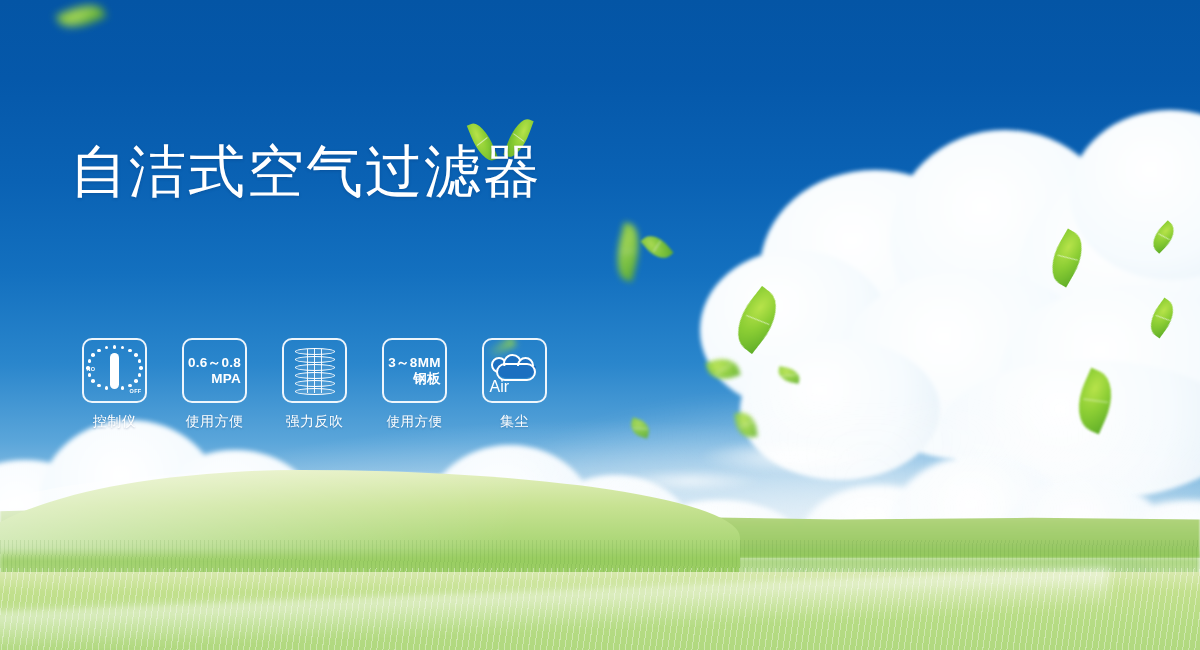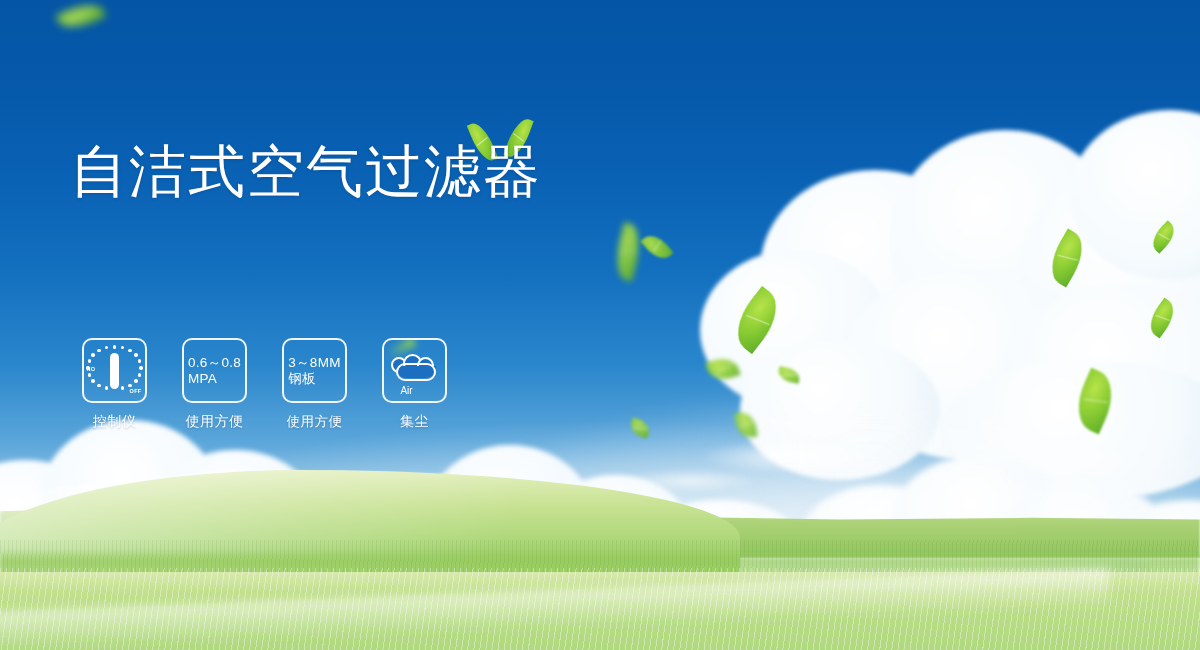--- a/index.html
+++ b/index.html
@@ -165,22 +165,22 @@
   
   .features{position:absolute;left:82px;top:338px;display:flex;gap:35px;}
   .feature{width:65px;display:flex;flex-direction:column;align-items:center;}
   .feat-box{
     width:65px;height:65px;border:2px solid rgba(255,255,255,.92);
     border-radius:10px;position:relative;
     display:flex;align-items:center;justify-content:center;
     box-sizing:border-box;
   }
   .feat-text{
-    color:#ffffff;text-align:left;font-size:13.5px;line-height:1.12;
-    letter-spacing:.3px;font-weight:400;
+    color:#ffffff;text-align:right;font-size:13.5px;line-height:1.12;
+    letter-spacing:.3px;font-weight:700;
   }
   .feat-label{
     margin-top:10px;color:#ffffff;font-size:14px;white-space:nowrap;
     letter-spacing:.5px;text-shadow:0 1px 2px rgba(0,40,90,.25);
   }
   .feat-label.wide{font-size:13.5px;}
 
   
   .gauge{position:relative;width:54px;height:54px;}
   .gauge-dot{position:absolute;width:3.6px;height:3.6px;border-radius:50%;background:#fff;}
@@ -212,21 +212,21 @@
     position:absolute;border:2.4px solid #fff;border-radius:50%;box-sizing:border-box;
     background:#1c6fc0;
   }
   .ac-b1{left:13px;top:5px;width:19px;height:19px;}
   .ac-b2{left:27px;top:8px;width:17px;height:17px;}
   .ac-sun{
     position:absolute;left:1px;top:8px;width:16px;height:16px;
     border:2.4px solid #fff;border-radius:50%;box-sizing:border-box;background:#1c6fc0;
   }
   .ac-cover{position:absolute;left:6px;top:17px;width:40px;height:12px;background:#1c6fc0;border-radius:0 0 11px 11px;}
-  .ac-label{position:absolute;left:0;right:16px;bottom:-3px;text-align:center;color:#fff;font-size:10px;}
+  .ac-label{position:absolute;left:0;right:16px;bottom:-3px;color:#fff;font-size:16px;}
   .ac-streak{
     position:absolute;left:-4px;top:-6px;width:30px;height:10px;
     background:linear-gradient(90deg,rgba(150,215,70,.0),rgba(150,215,70,.85));
     transform:rotate(-28deg);filter:blur(3px);
   }
 </style>
 </head>
 <body>
 
 <div class="banner">
@@ -353,20 +353,36 @@
     <div class="feature">
       <div class="feat-box">
         <div class="feat-text">
           <div>0.6～0.8</div>
           <div>MPA</div>
         </div>
       </div>
       <div class="feat-label">使用方便</div>
     </div>
 
+    <div class="feature">
+      <div class="feat-box">
+        <div class="coil">
+          <div class="coil-stem" style="left:12px;"></div>
+          <div class="coil-stem" style="left:19px;"></div>
+          <div class="coil-stem" style="left:26px;"></div>
+          <div class="coil-ring" style="top:1px;"></div>
+          <div class="coil-ring" style="top:9px;"></div>
+          <div class="coil-ring" style="top:17px;"></div>
+          <div class="coil-ring" style="top:25px;"></div>
+          <div class="coil-ring" style="top:33px;"></div>
+          <div class="coil-ring" style="top:41px;"></div>
+        </div>
+      </div>
+      <div class="feat-label">强力反吹</div>
+    </div>
 
     <div class="feature">
       <div class="feat-box">
         <div class="feat-text">
           <div>3～8MM</div>
           <div>钢板</div>
         </div>
       </div>
       <div class="feat-label wide">使用方便</div>
     </div>

